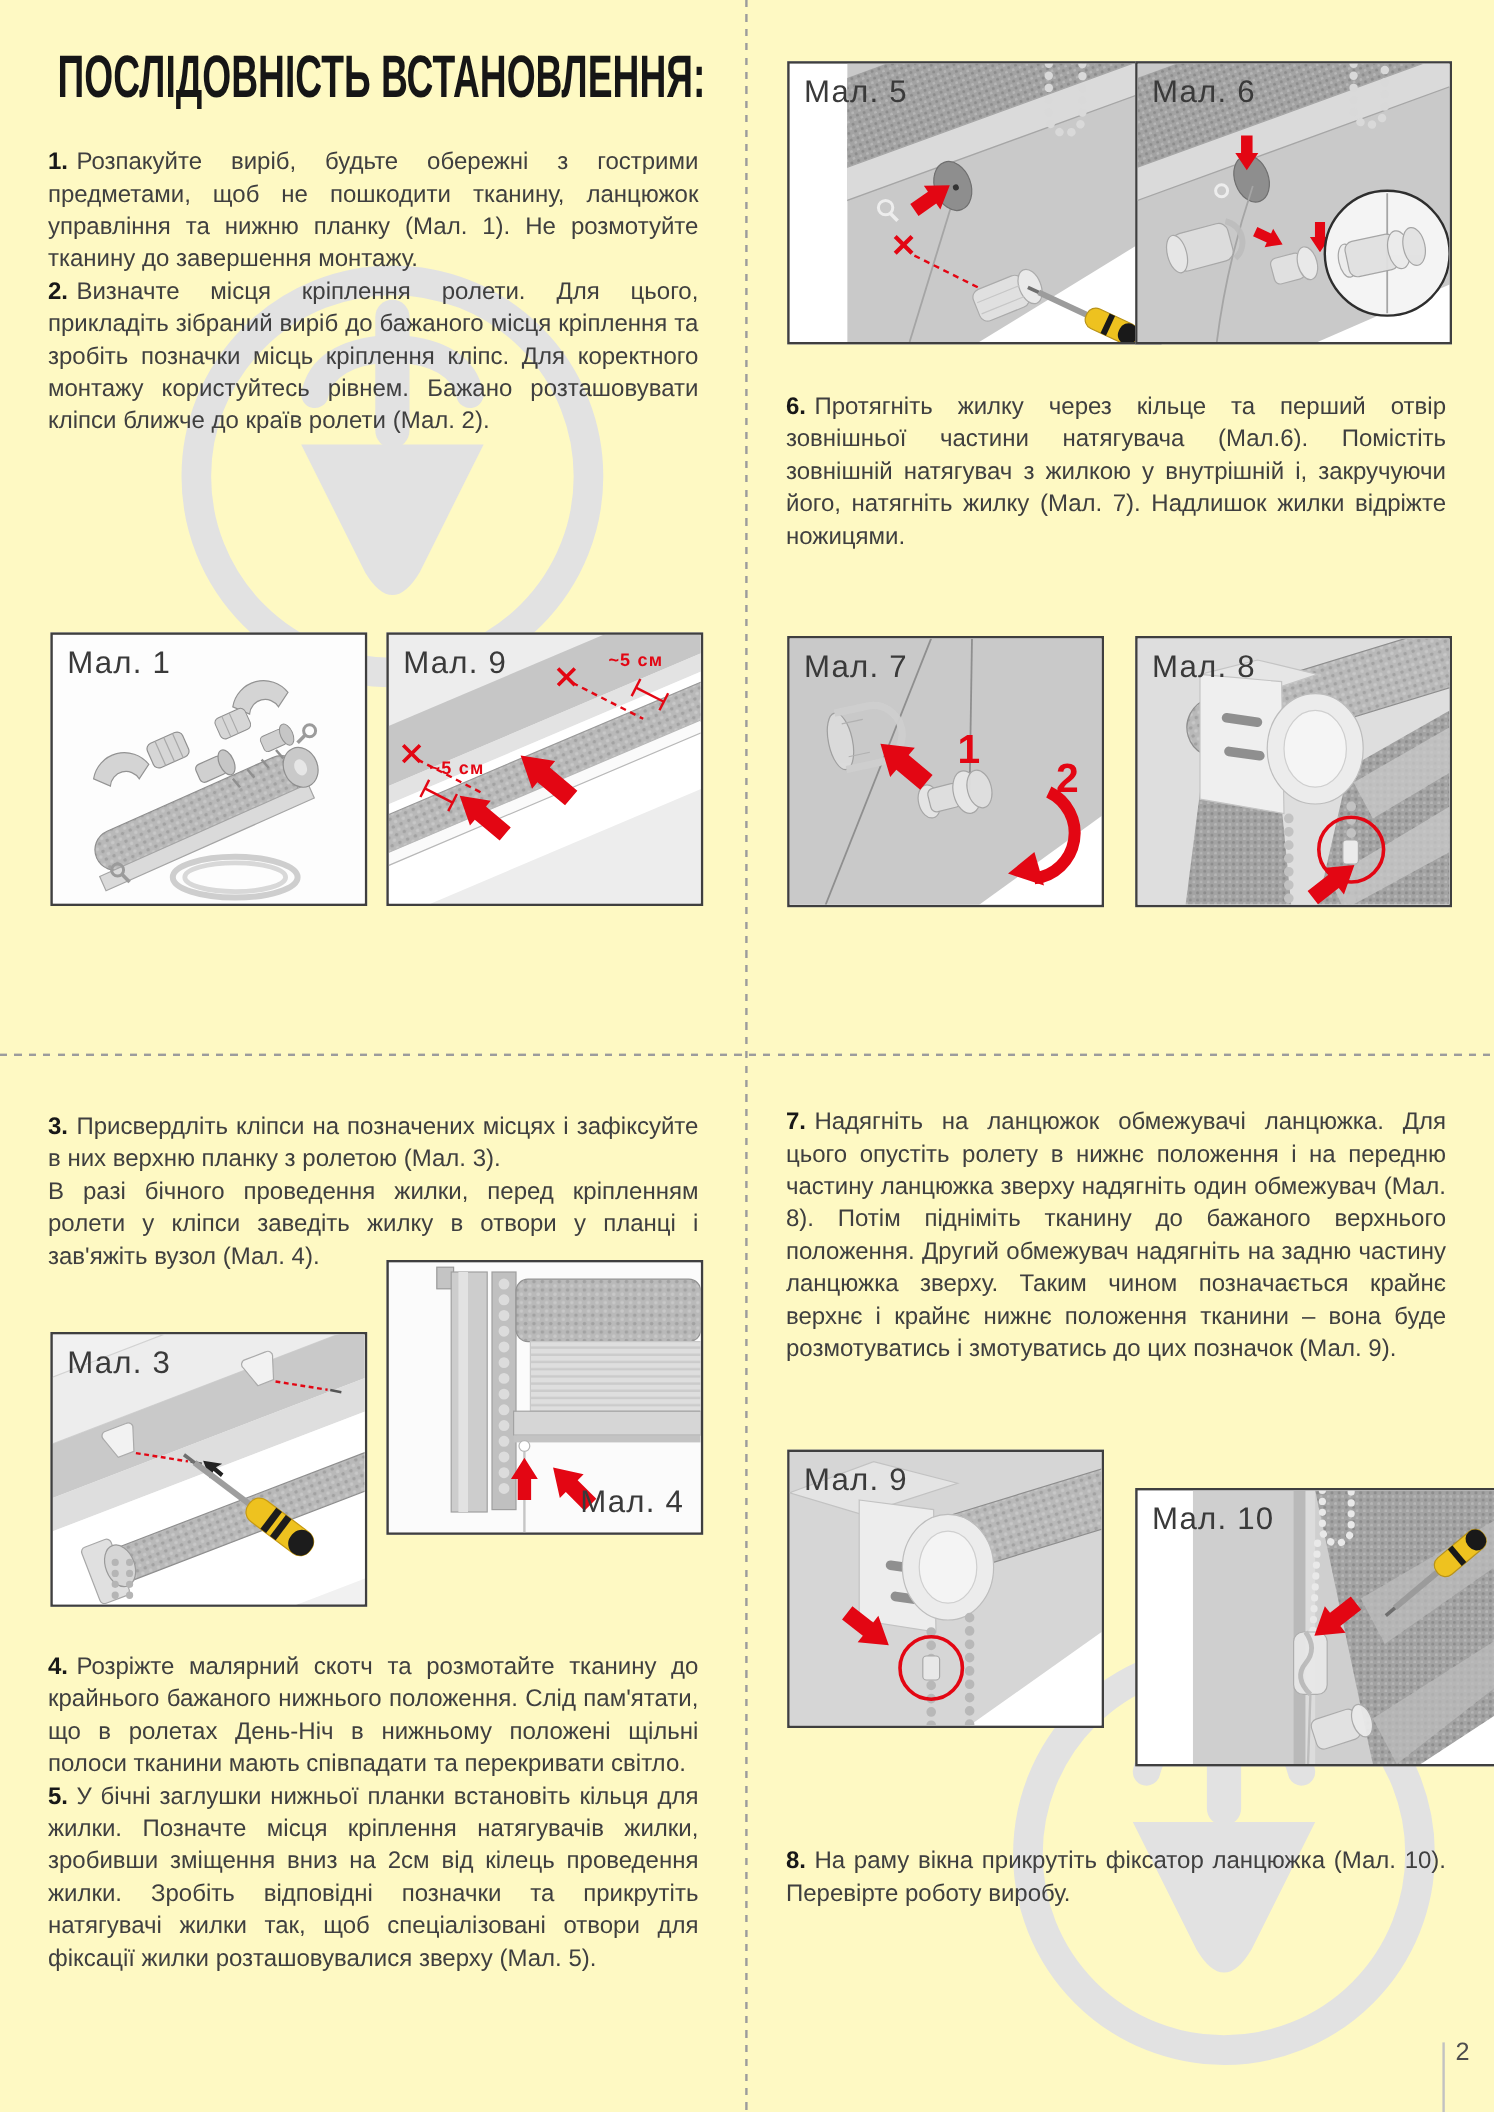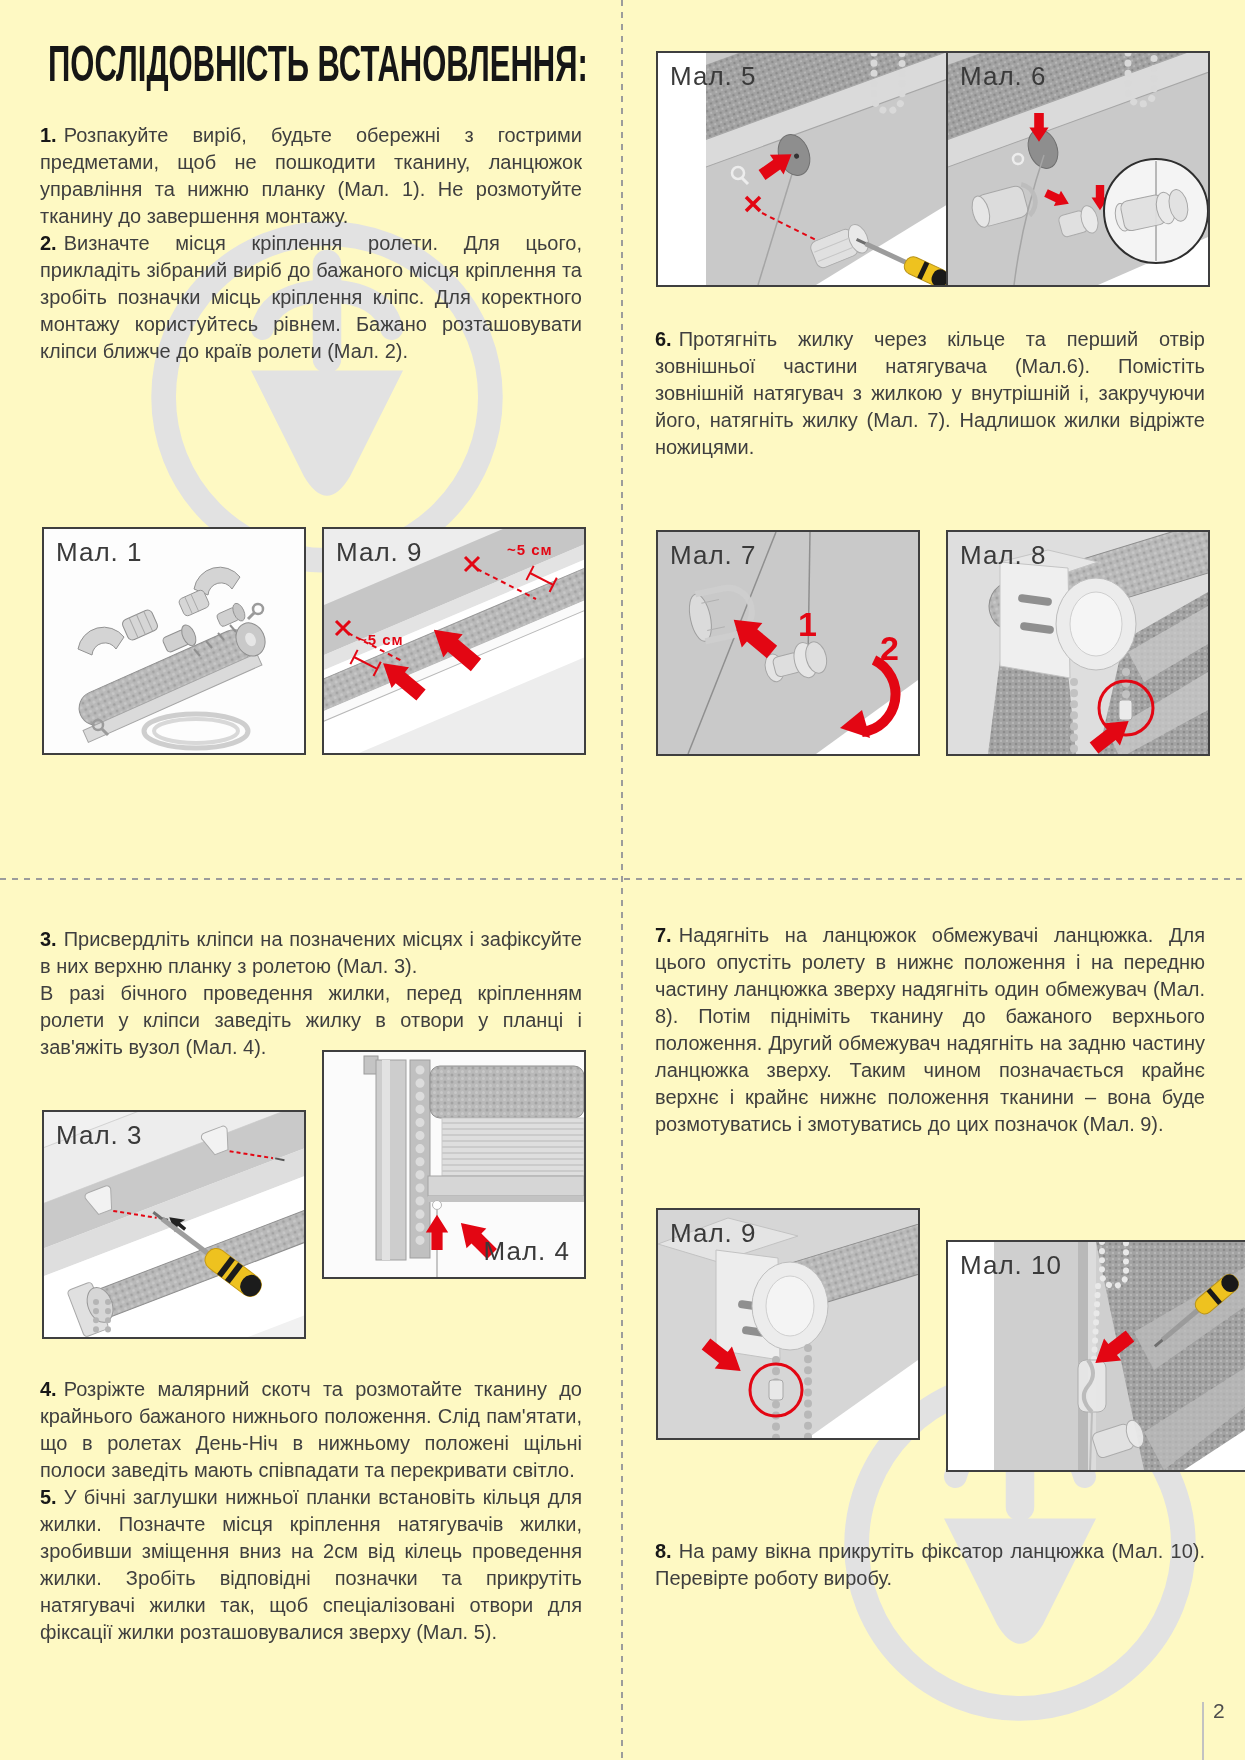--- a/index.html
+++ b/index.html
@@ -77,21 +77,21 @@
   <div class="text-block" style="left:655px;top:326px;width:550px;">
     <p class="step"><b>6.</b><span>Протягніть жилку через кільце та перший отвір зовнішньої частини натягувача (Мал.6). Помістіть зовнішній натягувач з жилкою у внутрішній і, закручуючи його, натягніть жилку (Мал. 7). Надлишок жилки відріжте ножицями.</span></p>
   </div>
 
   <div class="text-block" style="left:40px;top:926px;width:542px;">
     <p class="step"><b>3.</b><span>Присвердліть кліпси на позначених місцях і зафіксуйте в них верхню планку з ролетою (Мал. 3).</span></p>
     <p class="step"><span>В разі бічного проведення жилки, перед кріпленням ролети у кліпси заведіть жилку в отвори у планці і зав'яжіть вузол (Мал. 4).</span></p>
   </div>
 
   <div class="text-block" style="left:40px;top:1376px;width:542px;">
-    <p class="step"><b>4.</b><span>Розріжте малярний скотч та розмотайте тканину до крайнього бажаного нижнього положення. Слід пам'ятати, що в ролетах День-Ніч в нижньому положені щільні полоси заведіть мають співпадати та перекривати світло.</span></p>
+    <p class="step"><b>4.</b><span>Розріжте малярний скотч та розмотайте тканину до крайнього бажаного нижнього положення. Слід пам'ятати, що в ролетах День-Ніч в нижньому положені щільні полоси тканини мають співпадати та перекривати світло.</span></p>
     <p class="step"><b>5.</b><span>У бічні заглушки нижньої планки встановіть кільця для жилки. Позначте місця кріплення натягувачів жилки, зробивши зміщення вниз на 2см від кілець проведення жилки. Зробіть відповідні позначки та прикрутіть натягувачі жилки так, щоб спеціалізовані отвори для фіксації жилки розташовувалися зверху (Мал. 5).</span></p>
   </div>
 
   <div class="text-block" style="left:655px;top:922px;width:550px;">
     <p class="step"><b>7.</b><span>Надягніть на ланцюжок обмежувачі ланцюжка. Для цього опустіть ролету в нижнє положення і на передню частину ланцюжка зверху надягніть один обмежувач (Мал. 8). Потім підніміть тканину до бажаного верхнього положення. Другий обмежувач надягніть на задню частину ланцюжка зверху. Таким чином позначається крайнє верхнє і крайнє нижнє положення тканини – вона буде розмотуватись і змотуватись до цих позначок (Мал. 9).</span></p>
   </div>
 
   <div class="text-block" style="left:655px;top:1538px;width:550px;">
     <p class="step"><b>8.</b><span>На раму вікна прикрутіть фіксатор ланцюжка (Мал. 10). Перевірте роботу виробу.</span></p>
   </div>

